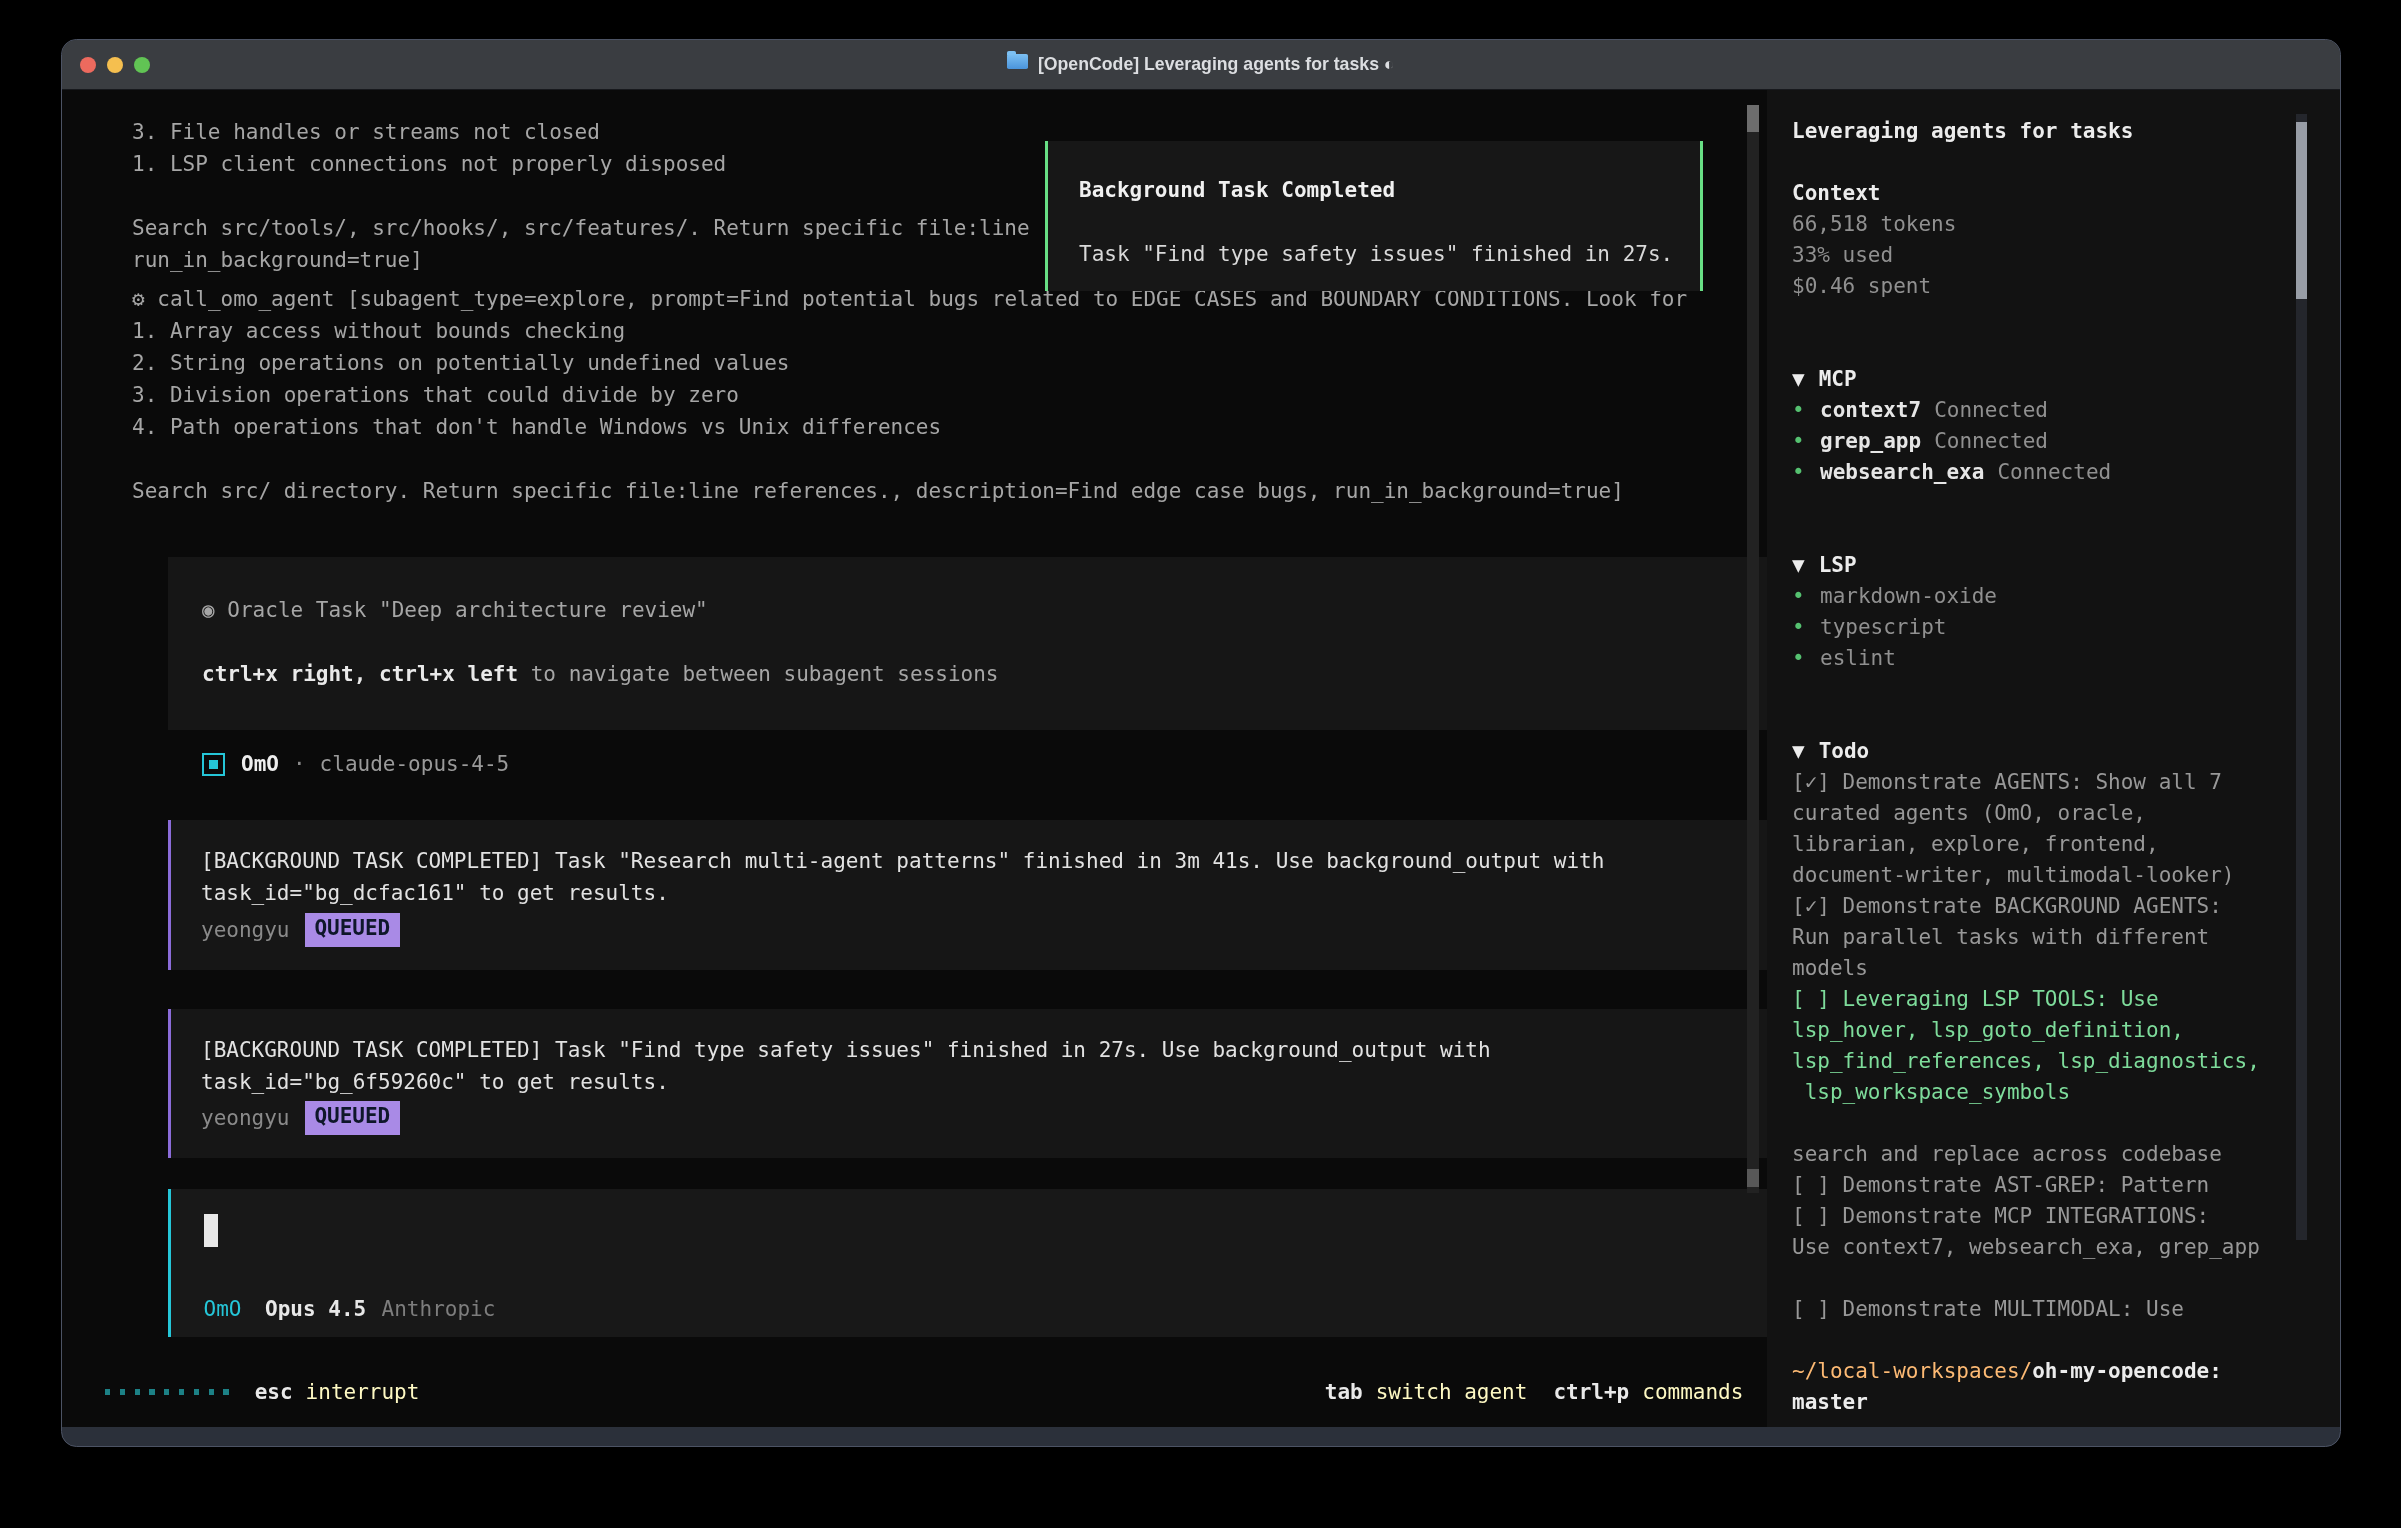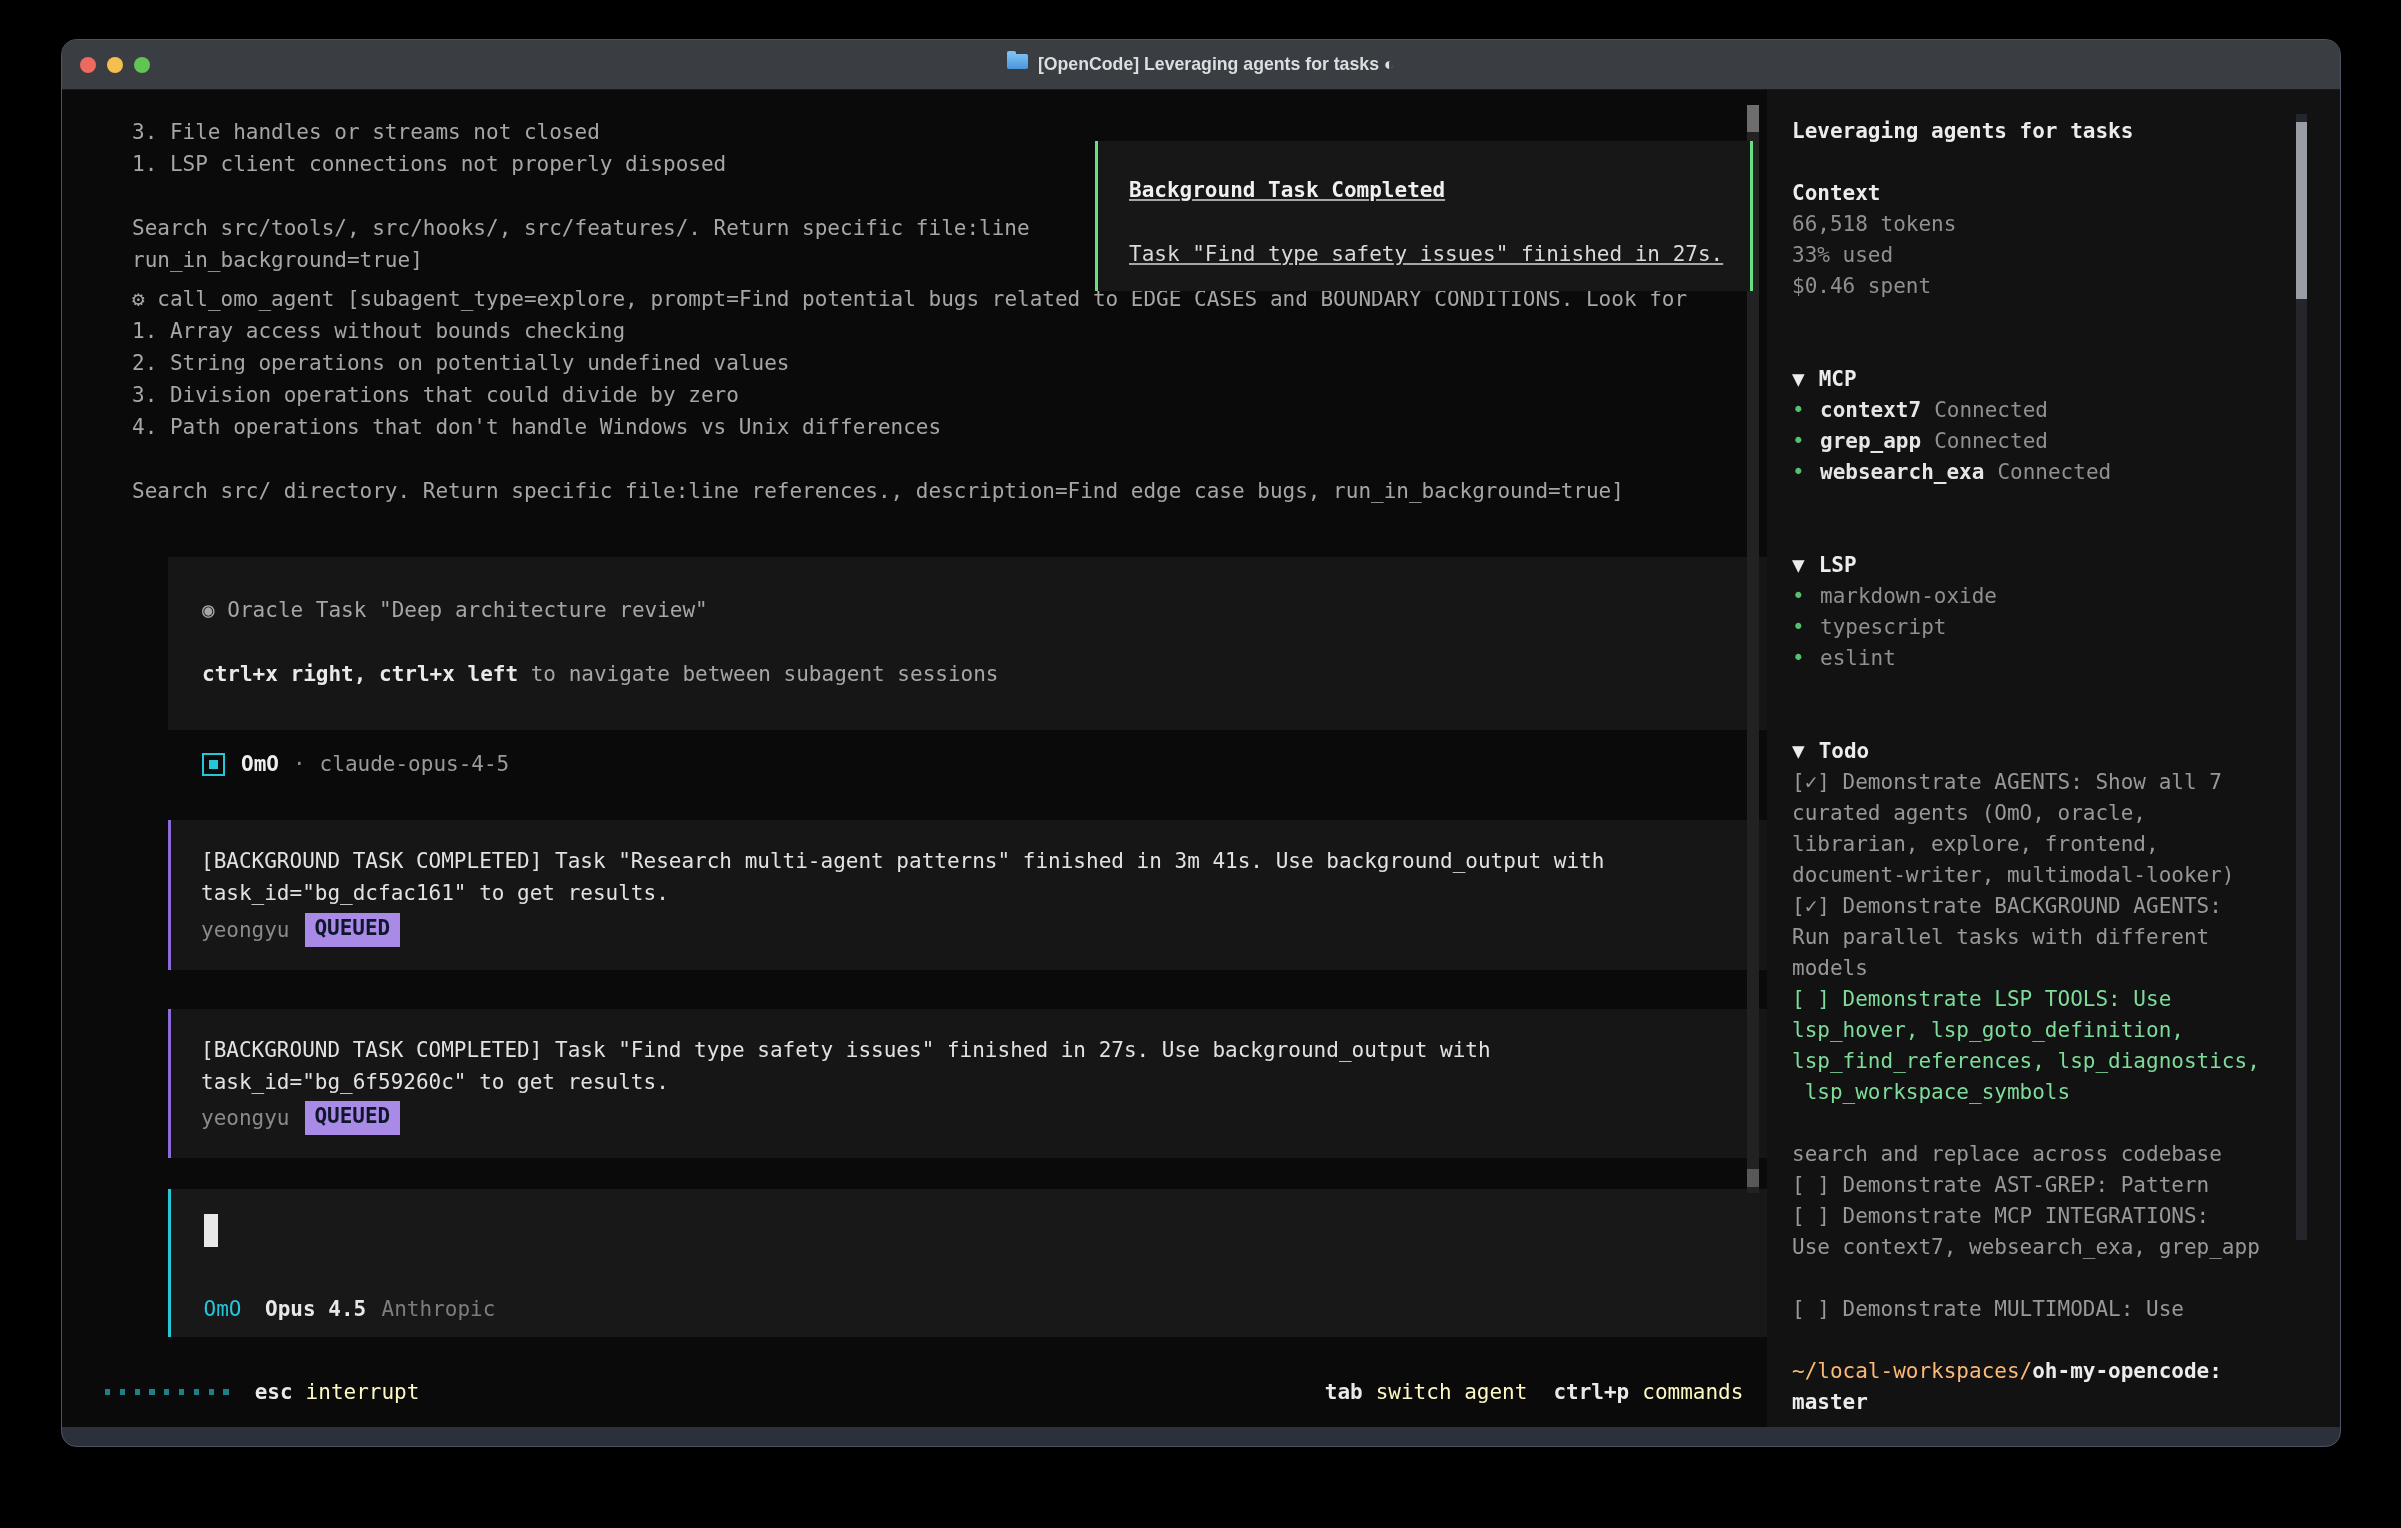--- a/index.html
+++ b/index.html
@@ -25,23 +25,23 @@
   .content{display:flex;height:1337px;}
 
   
   .main{width:1705px;background:#0a0a0a;position:relative;overflow:hidden;
         font-size:21px;color:#a6a6a6;}
   .flow{padding:26px 0 12px 70px;}
   .line{height:32px;line-height:32px;white-space:pre;}
   .gap54{height:32px;}
   .bold{font-weight:700;}
 
-  .toast{position:absolute;left:1033px;top:51px;width:658px;height:150px;background:#171717;
+  .toast{position:absolute;left:983px;top:51px;width:658px;height:150px;background:#171717;
          border-left:3.5px solid #68df85;border-right:3.5px solid #68df85;
-         padding:33px 0 0 31px;z-index:5;text-decoration:underline;}
+         padding:33px 0 0 31px;z-index:5;}
   .toast .t-title{height:32px;line-height:32px;color:#f0f0f0;font-weight:700;white-space:pre;}
   .toast .t-body{margin-top:32px;height:32px;line-height:32px;color:#d9d9d9;white-space:pre;}
 
   .tool-block{margin-top:7px;}
   .panel{margin-left:36px;width:1658px;background:#161616;}
   .oracle{margin-top:50px;padding:37px 0 40px 34px;}
   .hintrow .keys{color:#e9e9e9;font-weight:700;}
   .agent-row{margin:18.3px 0 0 70px;height:32px;display:flex;align-items:center;}
   .omo-icon{width:22.5px;height:22.5px;border:2.4px solid #25c6d8;display:flex;align-items:center;
             justify-content:center;margin-right:16.5px;}
@@ -242,21 +242,21 @@
       <div class="gap53"></div>
 
       <div class="sl"><span class="arrow">▼</span><span class="sb-bright bold">Todo</span></div>
       <div class="sl todo-done">[✓] Demonstrate AGENTS: Show all 7</div>
       <div class="sl todo-done">curated agents (OmO, oracle,</div>
       <div class="sl todo-done">librarian, explore, frontend,</div>
       <div class="sl todo-done">document-writer, multimodal-looker)</div>
       <div class="sl todo-done">[✓] Demonstrate BACKGROUND AGENTS:</div>
       <div class="sl todo-done">Run parallel tasks with different</div>
       <div class="sl todo-done">models</div>
-      <div class="sl todo-active">[ ] Demonstrate LSP TOOLS: Use</div>
+      <div class="sl todo-active">[ ] Leveraging LSP TOOLS: Use</div>
       <div class="sl todo-active">lsp_hover, lsp_goto_definition,</div>
       <div class="sl todo-active">lsp_find_references, lsp_diagnostics,</div>
       <div class="sl todo-active"> lsp_workspace_symbols</div>
       <div class="gap53"></div>
       <div class="sl todo-pending">search and replace across codebase</div>
       <div class="sl todo-pending">[ ] Demonstrate AST-GREP: Pattern</div>
       <div class="sl todo-pending">[ ] Demonstrate MCP INTEGRATIONS:</div>
       <div class="sl todo-pending">Use context7, websearch_exa, grep_app</div>
       <div class="gap53"></div>
       <div class="sl todo-pending">[ ] Demonstrate MULTIMODAL: Use</div>

